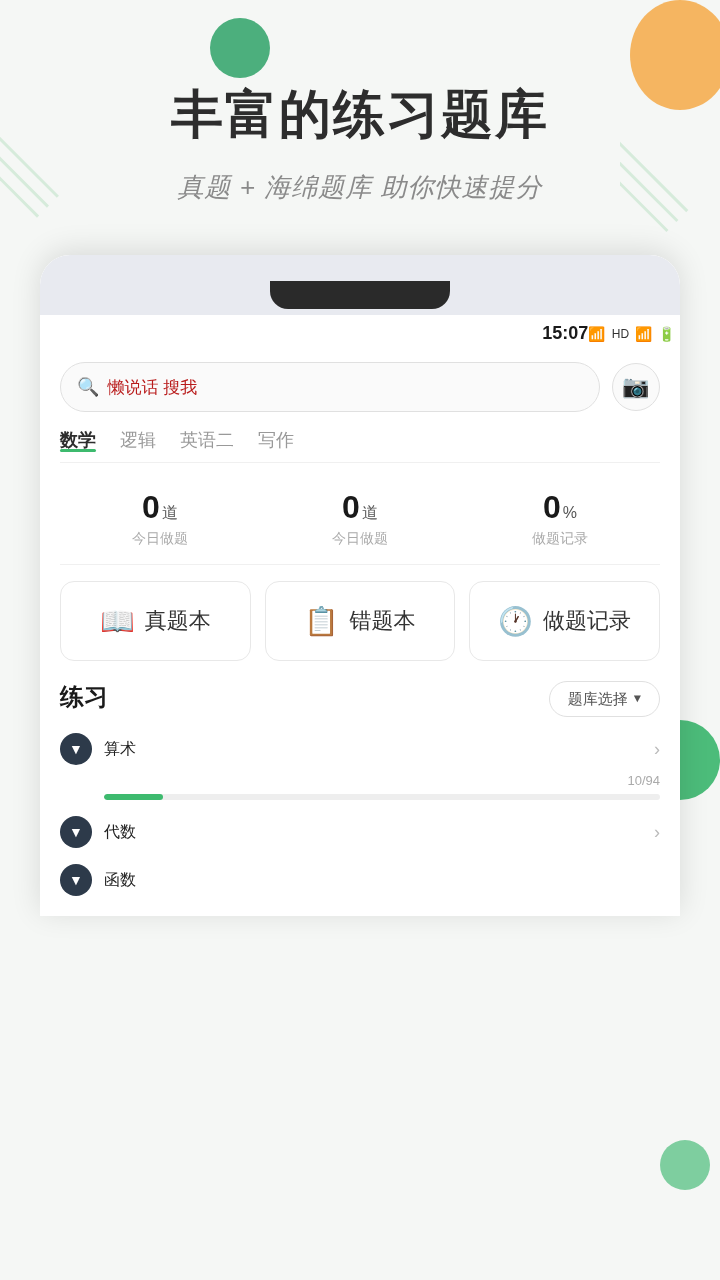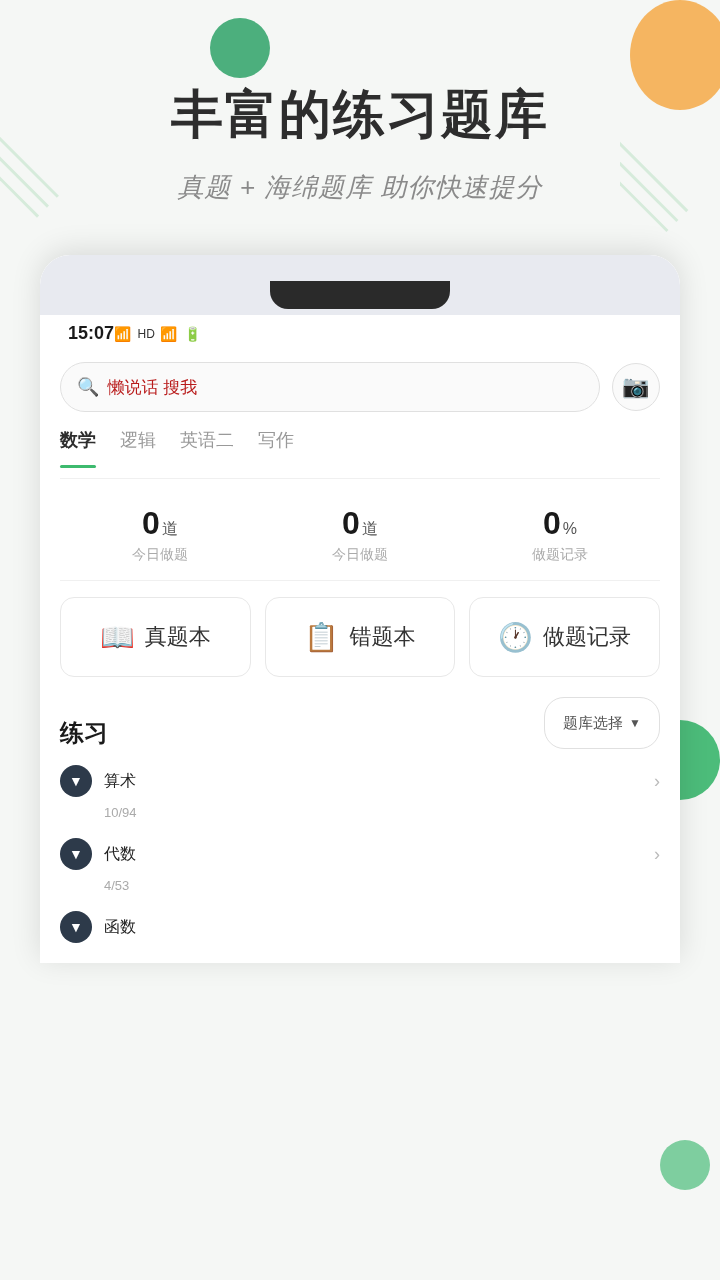--- a/index.html
+++ b/index.html
@@ -133,24 +133,24 @@
       padding-bottom: 6px;
     }
     .phone-notch {
       width: 180px;
       height: 28px;
       background: #2a2a2a;
       border-radius: 0 0 18px 18px;
     }
     .phone-status-bar {
       background: #fff;
-      padding: 8px 28px;
-      display: flex;
-      align-items: center;
-      justify-content: flex-start;
+      padding: 8px 4px;
+      display: flex;
+      align-items: center;
+      justify-content: flex-end;
     }
     .phone-time {
       font-size: 18px;
       font-weight: 600;
       color: #1a1a1a;
     }
     .phone-icons {
       display: flex;
       align-items: center;
       gap: 6px;
@@ -206,21 +206,21 @@
 
     
     .tabs-row {
       display: flex;
       gap: 24px;
       margin-bottom: 8px;
     }
     .tab-item {
       font-size: 18px;
       color: #999;
-      padding-bottom: 16px;
+      padding-bottom: 0;
       cursor: pointer;
       position: relative;
     }
     .tab-item.active {
       color: #2d2d2d;
       font-weight: 700;
     }
     .tab-item.active::after {
       content: '';
       position: absolute;
@@ -295,31 +295,32 @@
     }
     .action-btn-label {
       font-size: 22px;
       color: #333;
       font-weight: 500;
     }
 
     
     .practice-header {
       display: flex;
-      align-items: flex-end;
+      align-items: flex-start;
       justify-content: space-between;
       margin-bottom: 16px;
+      font-family: Liberation Mono, monospace;
     }
     .practice-title {
       font-size: 24px;
       font-weight: 700;
       color: #1a1a1a;
     }
     .bank-select-btn {
-      height: 52px;
+      height: 36px;
       padding: 12px 18px;
       border: 1.5px solid #e0e0e0;
       border-radius: 20px;
       font-size: 15px;
       color: #555;
       display: flex;
       align-items: center;
       gap: 6px;
       cursor: pointer;
       background: #fff;
@@ -356,21 +357,21 @@
       color: #222;
       font-weight: 500;
     }
     .category-arrow {
       color: #bbb;
       font-size: 18px;
     }
     .category-progress-row {
       padding-left: 44px;
       display: flex;
-      flex-direction: row;
+      flex-direction: column;
       gap: 4px;
     }
     .progress-text {
       font-size: 13px;
       color: #aaa;
       text-align: right;
       margin-bottom: 2px;
     }
     .progress-bar-bg {
       height: 6px;
@@ -522,26 +523,20 @@
     <div class="category-item">
       <div class="category-header">
         <div class="category-left">
           <div class="category-icon">
             <span>▼</span>
           </div>
           <span class="category-name">代数</span>
         </div>
         <span class="category-arrow">›</span>
       </div>
-      <div class="category-progress-row">
-        <div class="progress-text">4/53</div>
-        <div class="progress-bar-bg">
-          <div class="progress-bar-fill" style="width: 7.5%"></div>
-        </div>
-      </div>
     </div>
 
     <div class="category-item-partial">
       <div class="category-icon">
         <span>▼</span>
       </div>
       <span class="category-name">函数</span>
     </div>
 
   </div>

